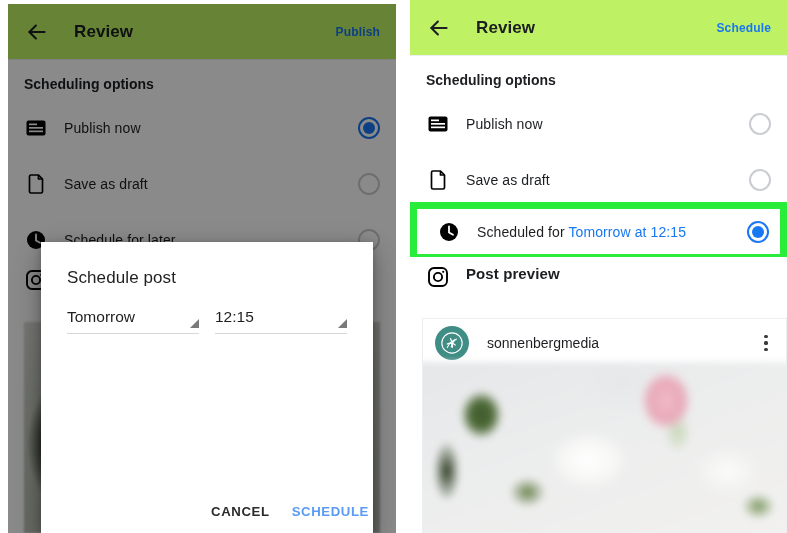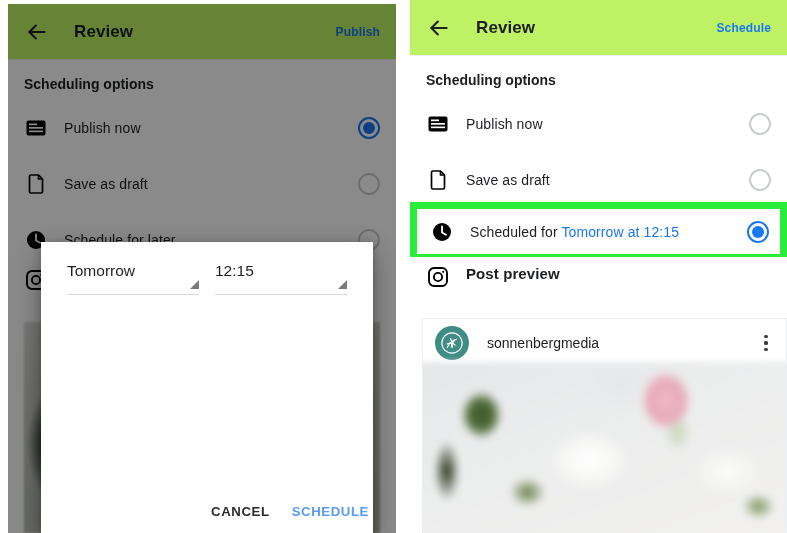--- a/index.html
+++ b/index.html
@@ -92,21 +92,21 @@
     left: 33px; top: 238px; width: 332px; height: 291px;
     background: #ffffff;
     box-shadow: 0 10px 26px rgba(0,0,0,.32), 0 2px 8px rgba(0,0,0,.22);
   }
   .dialog-title {
     padding: 26px 26px 0 26px;
     font-size: 17px; color: #1f1f1f; letter-spacing:.1px;
   }
   .spinners { display:flex; gap: 16px; padding: 20px 26px 0 26px; }
   .spinner {
-    position: relative; flex: 1 1 0; padding-bottom: 14px;
+    position: relative; flex: 1 1 0; padding-bottom: 7px;
     border-bottom: 1.5px solid #d8d8d8;
     font-size: 15.5px; color: #1f1f1f;
   }
   .spinner .caret {
     position:absolute; right: 0; bottom: 5px;
     width: 0; height: 0;
     border-left: 9px solid transparent;
     border-bottom: 9px solid #7a7a7a;
   }
   .dialog-body {
@@ -125,21 +125,21 @@
     position: absolute; left: 410px; top: 0;
     width: 377px; height: 533px;
     background: #ffffff; overflow: hidden;
   }
   .right-panel .appbar { border-bottom: 1px solid #eceff1; }
 
   .sched-highlight {
     position: absolute; left: 0; top: 202px; width: 377px; height: 55px;
     border: 7px solid #2aec3a; background: #ffffff; z-index: 5;
   }
-  .sched-highlight .opt-row { height: 45px; padding: 0 9px 0 13px; }
+  .sched-highlight .opt-row { height: 45px; padding: 0 9px 0 20px; }
   .sched-highlight .opt-row .radio { margin-right: 2px; }
 
   .preview-card {
     position: absolute; left: 12px; right: 0; top: 318px; bottom: 0;
     background: #fff; border: 1px solid #eceff1; border-bottom: none;
     overflow: hidden;
   }
   .pv-head { display:flex; align-items:center; height: 48px; padding: 0 12px; }
   .avatar {
     width: 34px; height: 34px; border-radius: 50%;
@@ -242,20 +242,21 @@
         </span>
         <span class="opt-label">Post preview</span>
       </div>
 
       <div class="left-photo"></div>
     </div>
 
     <div class="scrim"></div>
 
     <div class="dialog">
+      <div class="dialog-title">Schedule post</div>
 
       <div class="spinners">
         <div class="spinner">
           <span>Tomorrow</span>
           <span class="caret"></span>
         </div>
         <div class="spinner">
           <span>12:15</span>
           <span class="caret"></span>
         </div>

